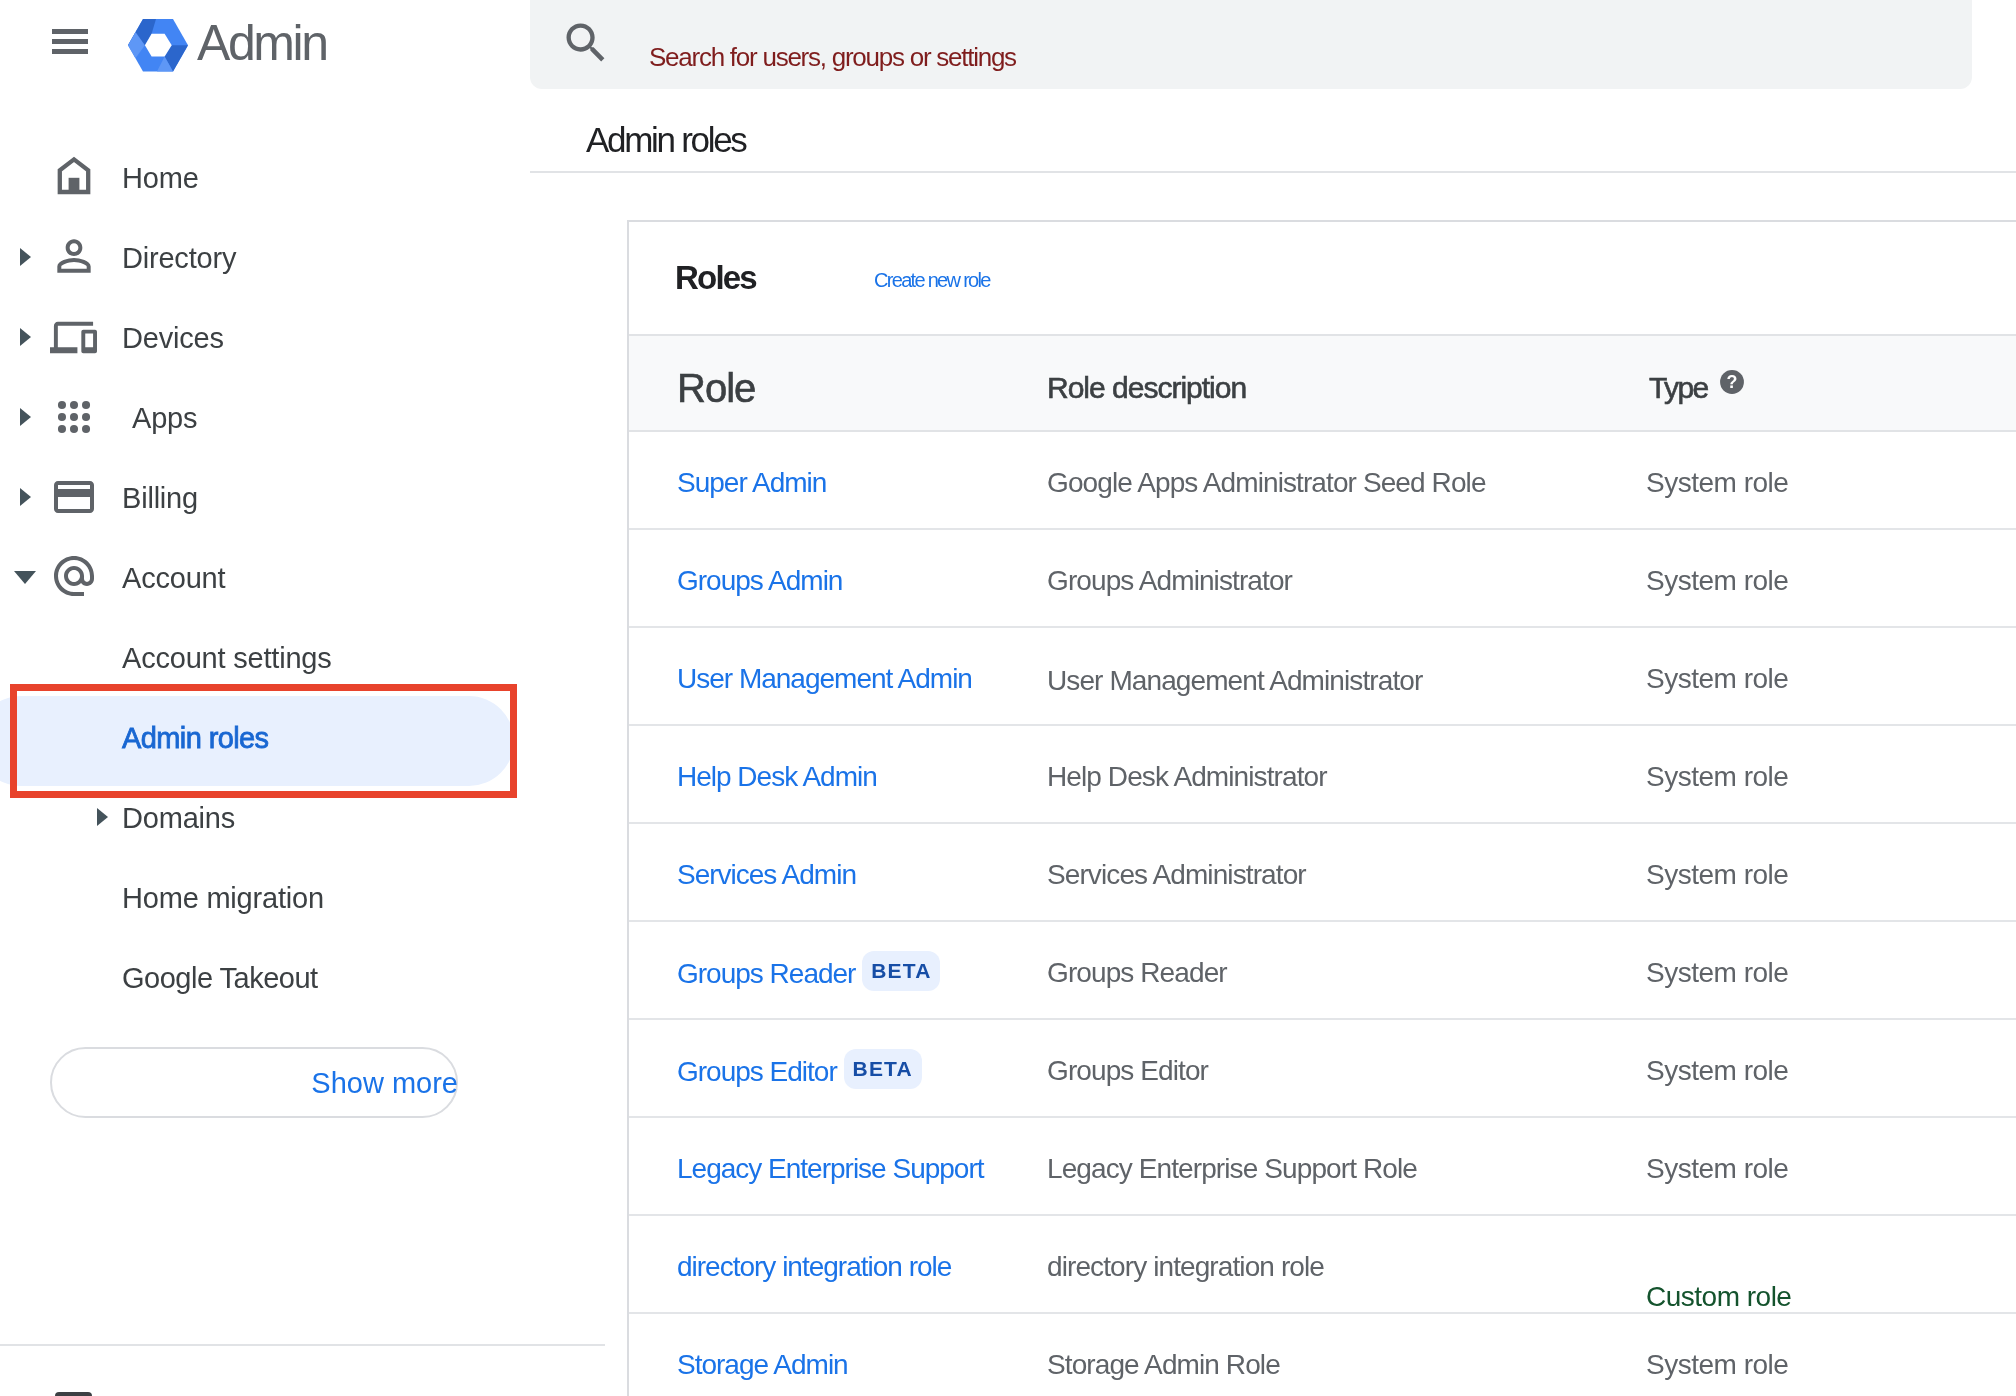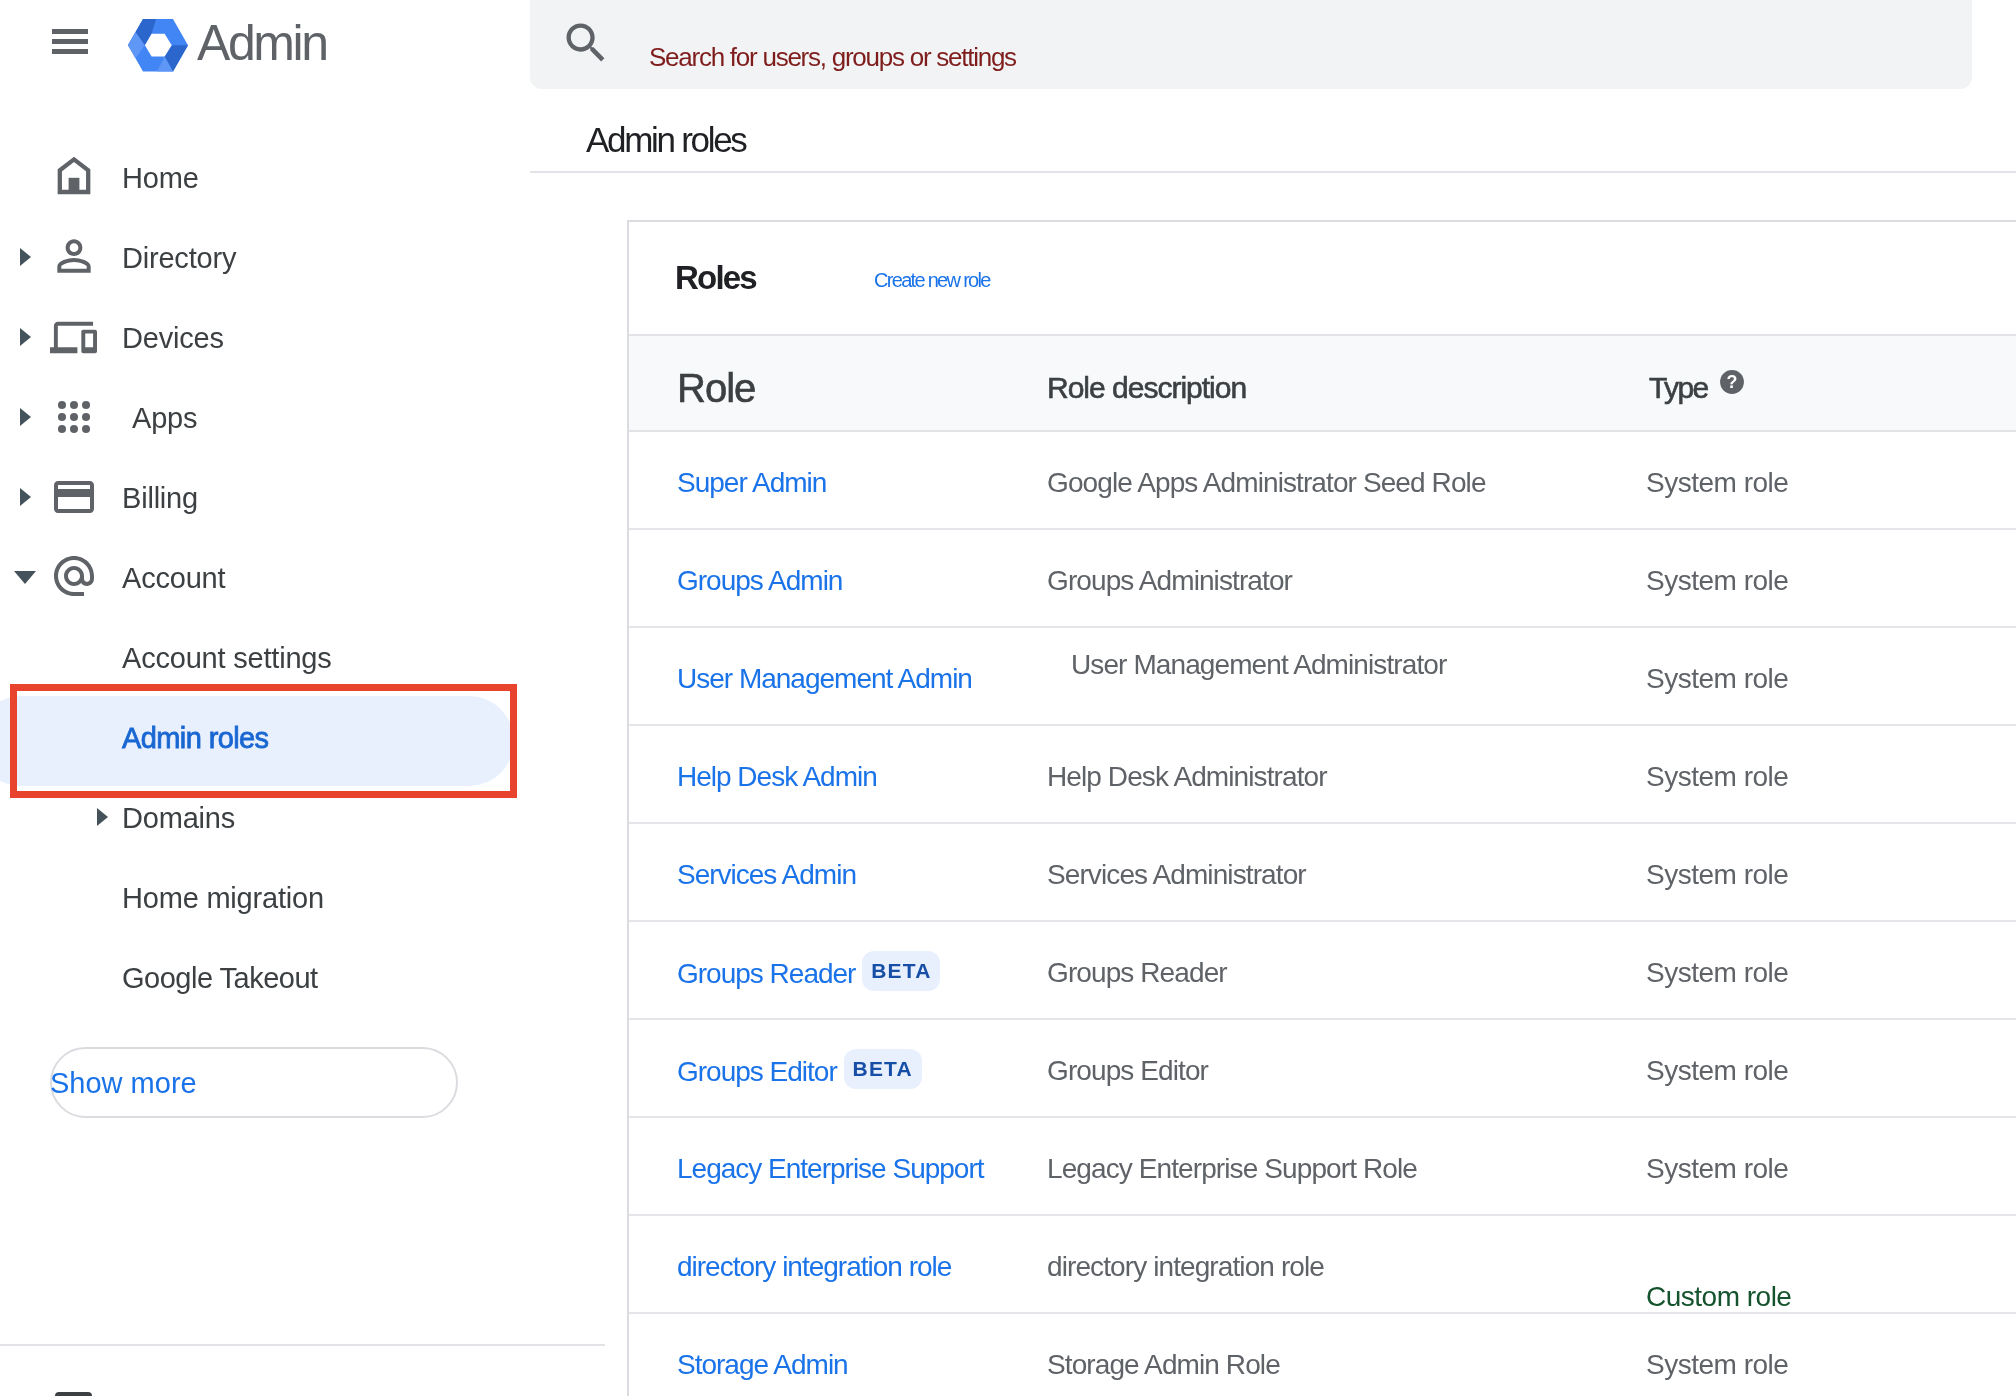--- a/index.html
+++ b/index.html
@@ -87,21 +87,21 @@
 <div class="navtxt" style="top:561px;">Account</div>
 <div class="navtxt" style="top:641px;">Account settings</div>
 <div class="navtxt" style="top:721px; color:#1967d2; font-weight:400; -webkit-text-stroke:0.8px #1967d2; letter-spacing:-0.6px;">Admin roles</div>
 <div class="navtxt" style="top:801px;">Domains</div>
 <div class="navtxt" style="top:881px;">Home migration</div>
 <div class="navtxt" style="top:961px; letter-spacing:-0.5px;">Google Takeout</div>
 
 <div class="abs" style="left:10px; top:684px; width:507px; height:114px; border:7px solid #e8432c;"></div>
 
 <div class="abs" style="left:50px; top:1047px; width:408px; height:71px; border:2px solid #dadce0; border-radius:36px;"></div>
-<div class="abs" style="left:50px; top:1066px; width:408px; text-align:left; font-size:29px; line-height:34px; color:#1a73e8; font-weight:500;">Show more</div>
+<div class="abs" style="left:50px; top:1066px; width:408px; text-align:right; font-size:29px; line-height:34px; color:#1a73e8; font-weight:500;">Show more</div>
 
 <div class="abs" style="left:0; top:1344px; width:605px; height:2px; background:#e1e3e6;"></div>
 <div class="abs" style="left:55px; top:1392px; width:37px; height:10px; background:#3c4043; border-radius:4px 4px 0 0;"></div>
 
 <div class="abs" style="left:627px; top:220px; width:1400px; height:1300px; border:2px solid #dadce0; background:#fff;"></div>
 
 <div class="abs" style="left:675px; top:259px; font-size:33px; line-height:38px; color:#202124; font-weight:700; letter-spacing:-1.8px;">Roles</div>
 <div class="abs" style="left:835px; top:261px; font-size:20px; line-height:38px; color:#1a73e8; letter-spacing:-1.7px;margin-left:39px;">Create new role</div>
 
 <div class="abs" style="left:629px; top:334px; width:1387px; height:98px; background:#f8f9fa; border-top:2px solid #e1e3e6; border-bottom:2px solid #e1e3e6;"></div>
@@ -117,21 +117,21 @@
 <div style="position:absolute;left:0;top:0px;width:1387px;height:98px;border-bottom:2px solid #e3e5e8;"></div>
 <div class="cell link" style="left:48px;top:34px;">Super Admin</div>
 <div class="cell desc" style="left:418px;top:34px;">Google Apps Administrator Seed Role</div>
 <div class="cell" style="left:1017px;top:34px;color:#5f6368;letter-spacing:-0.5px;">System role</div>
 <div style="position:absolute;left:0;top:98px;width:1387px;height:98px;border-bottom:2px solid #e3e5e8;"></div>
 <div class="cell link" style="left:48px;top:132px;">Groups Admin</div>
 <div class="cell desc" style="left:418px;top:132px;">Groups Administrator</div>
 <div class="cell" style="left:1017px;top:132px;color:#5f6368;letter-spacing:-0.5px;">System role</div>
 <div style="position:absolute;left:0;top:196px;width:1387px;height:98px;border-bottom:2px solid #e3e5e8;"></div>
 <div class="cell link" style="left:48px;top:230px;">User Management Admin</div>
-<div class="cell desc" style="left:418px;top:216px;margin-left:24px;">User Management Administrator</div>
+<div class="cell desc" style="left:418px;top:232px;">User Management Administrator</div>
 <div class="cell" style="left:1017px;top:230px;color:#5f6368;letter-spacing:-0.5px;">System role</div>
 <div style="position:absolute;left:0;top:294px;width:1387px;height:98px;border-bottom:2px solid #e3e5e8;"></div>
 <div class="cell link" style="left:48px;top:328px;">Help Desk Admin</div>
 <div class="cell desc" style="left:418px;top:328px;">Help Desk Administrator</div>
 <div class="cell" style="left:1017px;top:328px;color:#5f6368;letter-spacing:-0.5px;">System role</div>
 <div style="position:absolute;left:0;top:392px;width:1387px;height:98px;border-bottom:2px solid #e3e5e8;"></div>
 <div class="cell link" style="left:48px;top:426px;">Services Admin</div>
 <div class="cell desc" style="left:418px;top:426px;">Services Administrator</div>
 <div class="cell" style="left:1017px;top:426px;color:#5f6368;letter-spacing:-0.5px;">System role</div>
 <div style="position:absolute;left:0;top:490px;width:1387px;height:98px;border-bottom:2px solid #e3e5e8;"></div>

